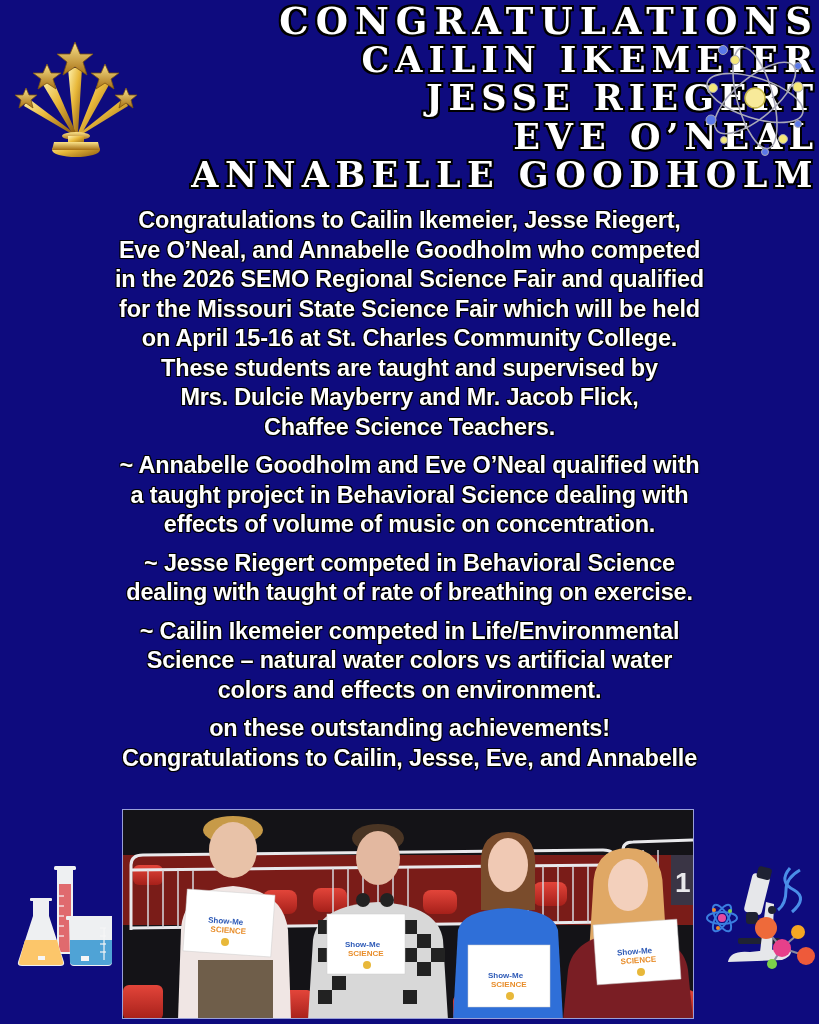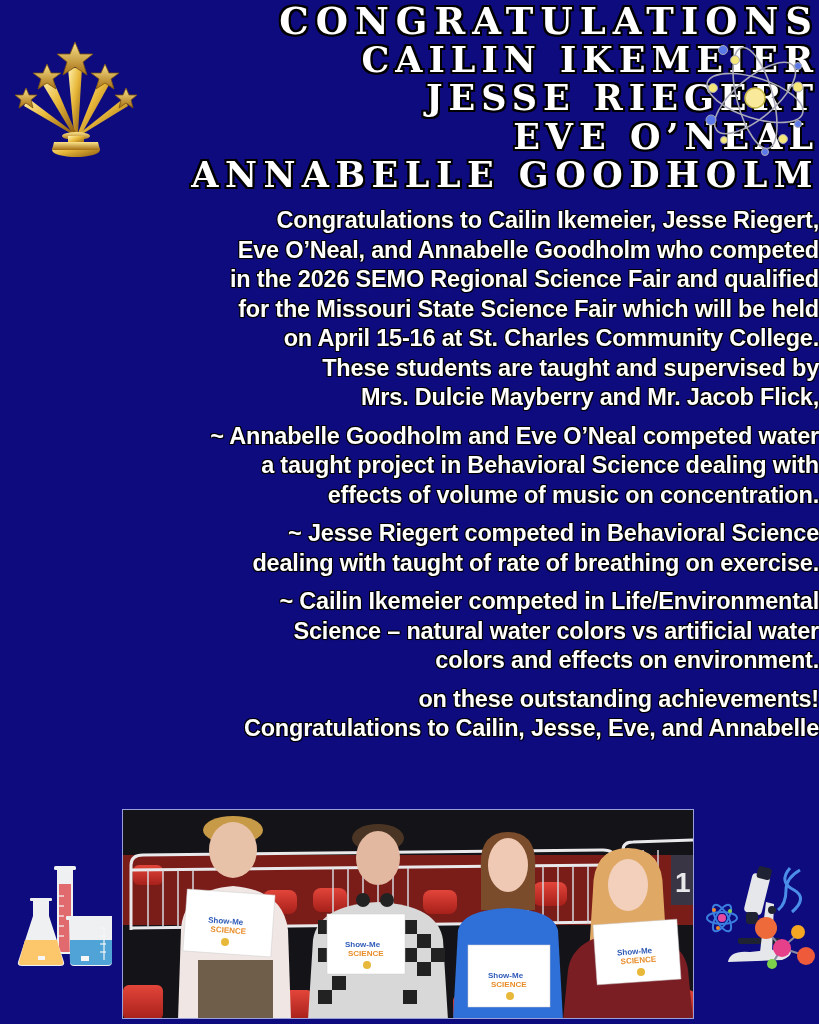--- a/index.html
+++ b/index.html
@@ -31,21 +31,21 @@
 
   .body-text {
     position: absolute; left: 0; width: 819px; top: 206px;
     text-align: center;
     font-weight: bold;
     font-size: 23.5px;
     line-height: 29.5px;
     text-shadow: 1px 1px 1px #000, -1px -1px 0 #000, 1px -1px 0 #000, -1px 1px 0 #000;
     letter-spacing: -0.2px;
   }
-  .body-text .para { margin-bottom: 9px; text-align: right; }
+  .body-text .para { margin-bottom: 9px; }
   .body-text .ln { display: block; }
 
   .icon { position: absolute; }
   #trophy { left: 12px; top: 38px; width: 128px; height: 122px; }
   #atom { left: 700px; top: 38px; width: 110px; height: 118px; }
   #beakers { left: 8px; top: 862px; width: 104px; height: 106px; }
   #microscope { left: 700px; top: 860px; width: 118px; height: 110px; }
 
   .photo {
     position: absolute; left: 122px; top: 809px; width: 572px; height: 210px;
@@ -118,23 +118,24 @@
 
 <div class="body-text">
   <div class="para">
     <span class="ln">Congratulations to Cailin Ikemeier, Jesse Riegert,</span>
     <span class="ln">Eve O’Neal, and Annabelle Goodholm who competed</span>
     <span class="ln">in the 2026 SEMO Regional Science Fair and qualified</span>
     <span class="ln">for the Missouri State Science Fair which will be held</span>
     <span class="ln">on April 15-16 at St. Charles Community College.</span>
     <span class="ln">These students are taught and supervised by</span>
     <span class="ln">Mrs. Dulcie Mayberry and Mr. Jacob Flick,</span>
-  </div>
-  <div class="para">
-    <span class="ln">~ Annabelle Goodholm and Eve O’Neal competed water</span>
+    <span class="ln">Chaffee Science Teachers.</span>
+  </div>
+  <div class="para">
+    <span class="ln">~ Annabelle Goodholm and Eve O’Neal qualified with</span>
     <span class="ln">a taught project in Behavioral Science dealing with</span>
     <span class="ln">effects of volume of music on concentration.</span>
   </div>
   <div class="para">
     <span class="ln">~ Jesse Riegert competed in Behavioral Science</span>
     <span class="ln">dealing with taught of rate of breathing on exercise.</span>
   </div>
   <div class="para">
     <span class="ln">~ Cailin Ikemeier competed in Life/Environmental</span>
     <span class="ln">Science – natural water colors vs artificial water</span>

